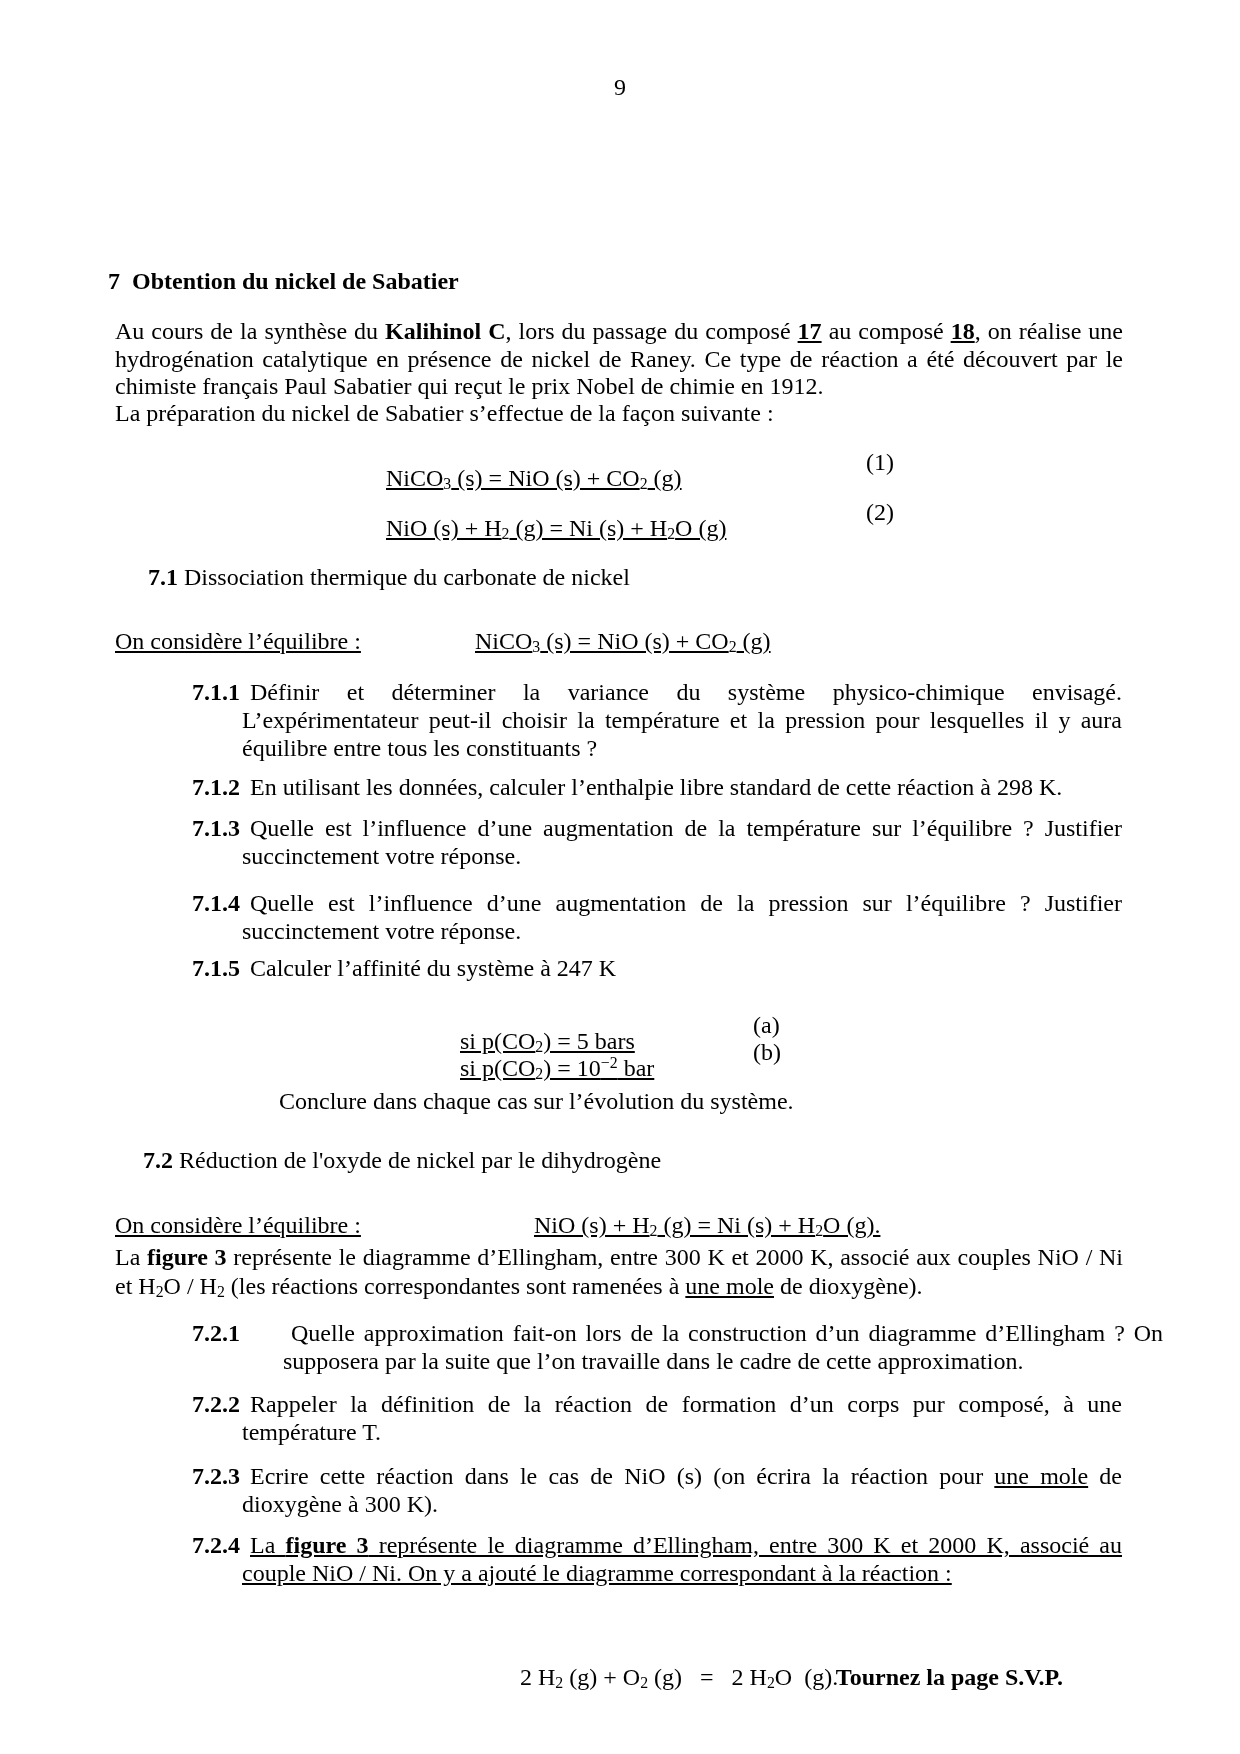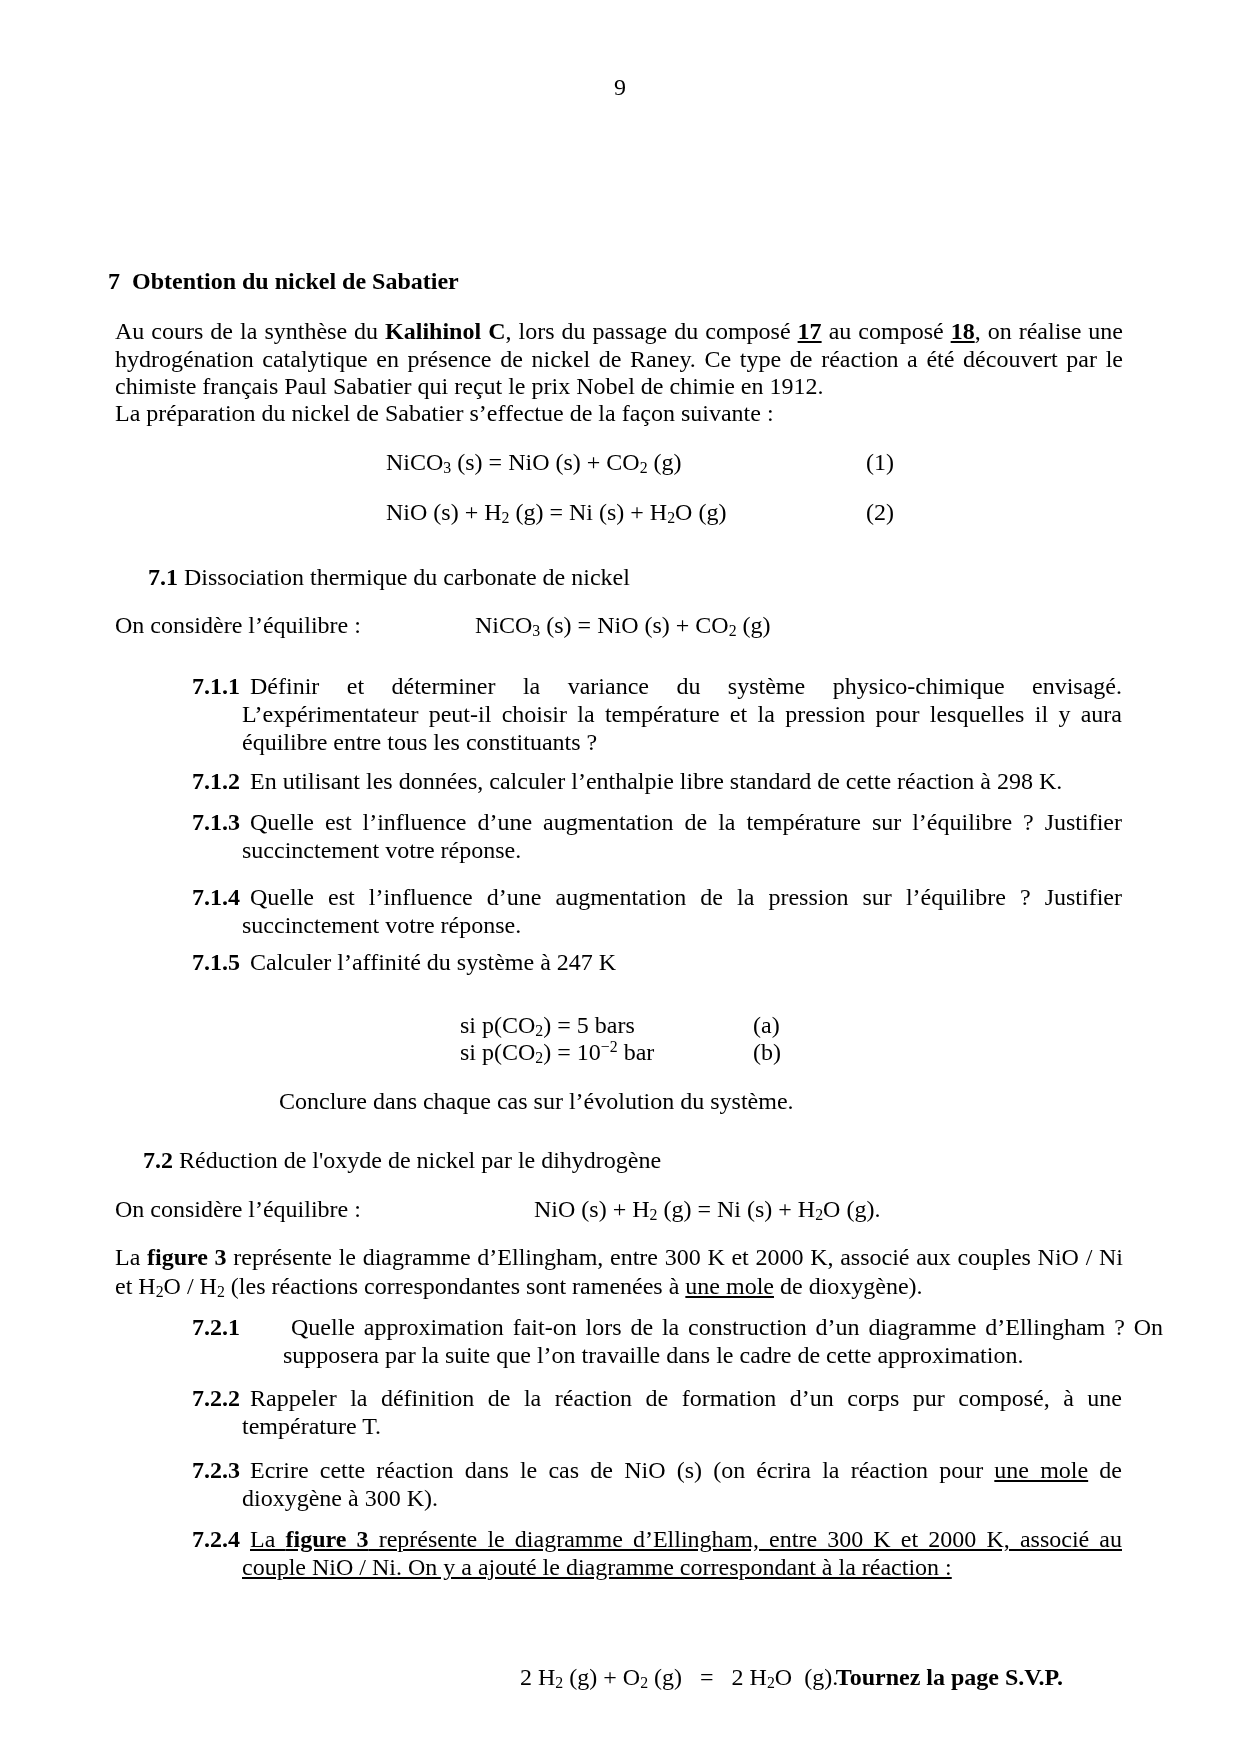--- a/index.html
+++ b/index.html
@@ -13,25 +13,25 @@
     font-size:24px;
     line-height:28px;
   }
   .abs { position:absolute; }
   .just { text-align:justify; }
   .pre { white-space:pre-wrap; }
   .bold { font-weight:bold; }
   .center { left:0; width:100%; text-align:center; }
   sub { font-size:66%; line-height:0; vertical-align:-0.18em; }
   sup { font-size:66%; line-height:0; vertical-align:0.5em; }
-  .item { left:0; width:100%; }
+  .item { left:0; width:100%;margin-top:6px; }
   .item .num { position:absolute; left:192px; top:0; font-weight:bold; white-space:pre; }
   .item .body { margin-left:242px; width:880px; text-align:justify; text-indent:8px; }
   .eqrow { left:0; width:100%; }
-  .eqrow .formula { position:absolute; top:0; white-space:pre-wrap; }
+  .eqrow .formula { position:absolute; top:16px; white-space:pre-wrap;text-decoration:underline; }
   .eqrow .eqlabel { position:absolute; top:0; }
 </style>
 </head>
 <body>
 
 <div class="page">
 
   <div class="abs center" style="top:73px;">9</div>
 
   <div class="abs bold pre" style="top:267px; left:108px;">7  Obtention du nickel de Sabatier</div>

